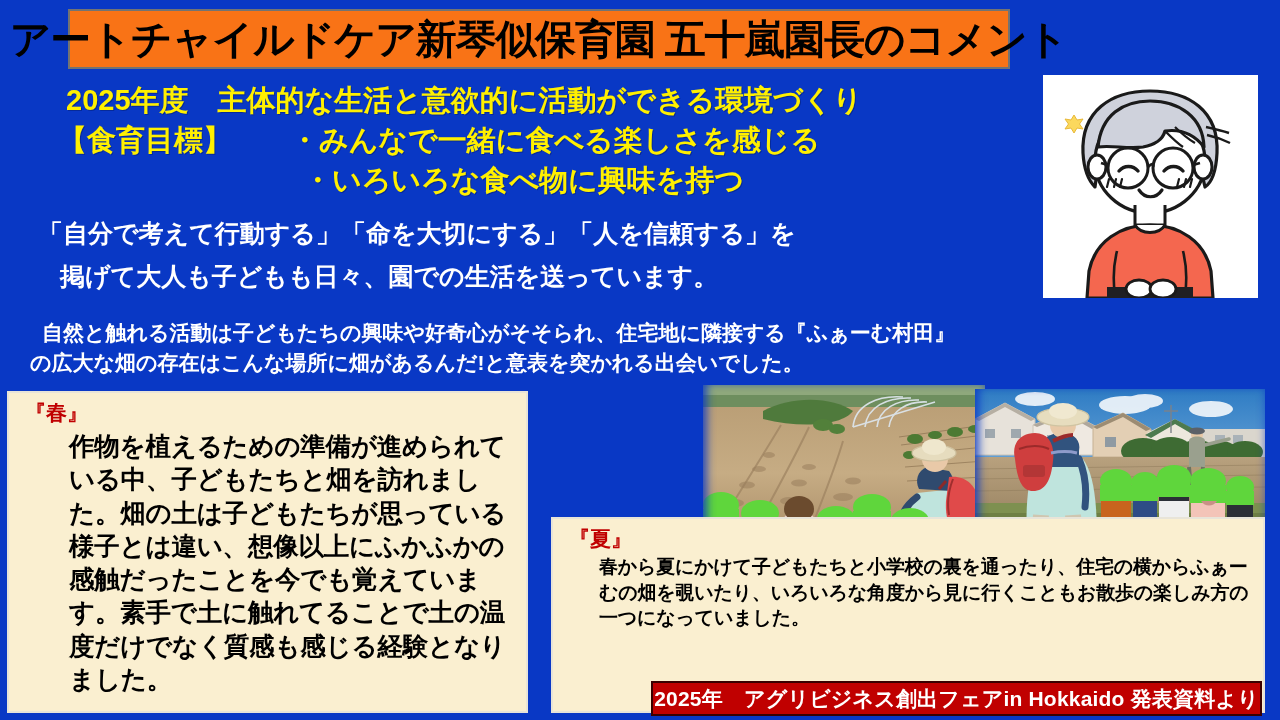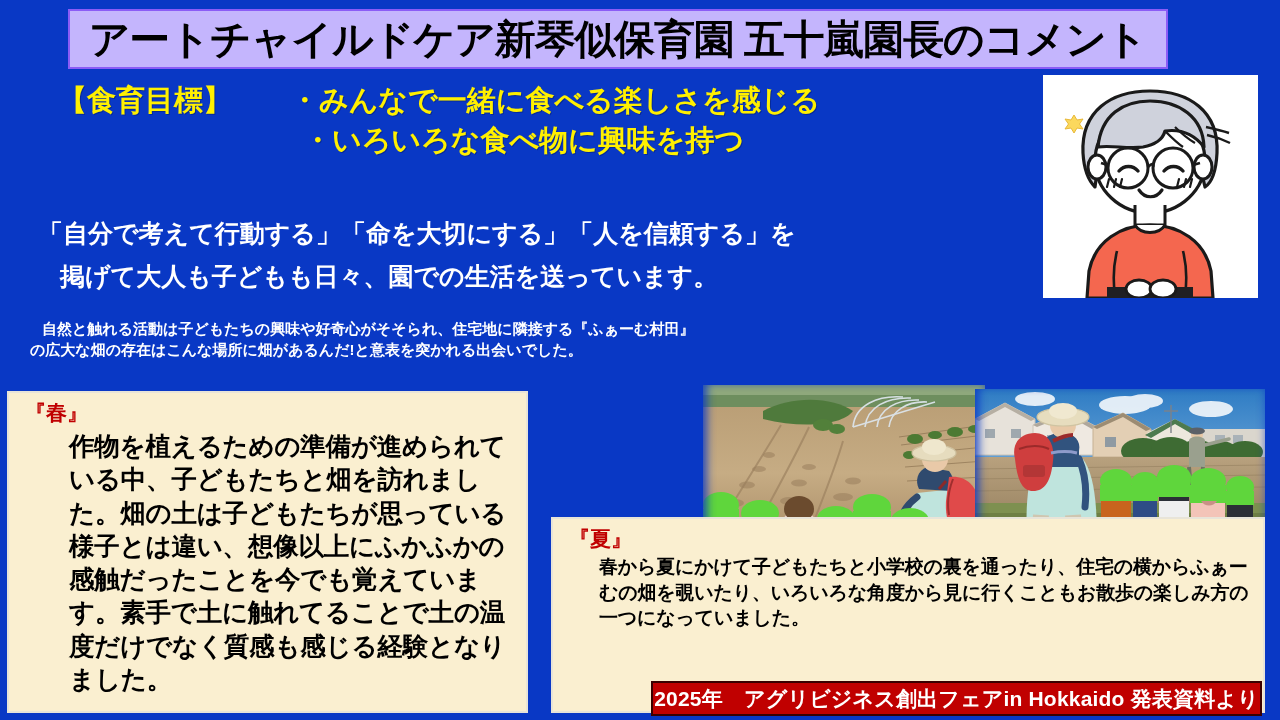--- a/index.html
+++ b/index.html
@@ -14,24 +14,24 @@
     background: #0938C5;
     overflow: hidden;
     font-family: "Liberation Sans", "DejaVu Sans", sans-serif;
   }
 
   
   #title-bar {
     position: absolute;
     left: 68px;
     top: 9px;
-    width: 1100px;
+    width: 942px;
     height: 60px;
-    background: #c4b5fd;
-    border: 2px solid #8b5cf6;
+    background: #f97316;
+    border: 2px solid #737373;
     box-sizing: border-box;
     display: flex;
     align-items: center;
     justify-content: center;
   }
   #title-text {
     font-size: 40px;
     font-weight: bold;
     color: #000000;
     letter-spacing: -1px;
@@ -69,21 +69,21 @@
   }
   .white-line { white-space: nowrap; }
   .white-line.w2 { padding-left: 22px; }
 
   #nature-block {
     position: absolute;
     left: 30px;
     top: 318px;
     width: 1245px;
     color: #FFFFFF;
-    font-size: 15px;
+    font-size: 21px;
     font-weight: 600;
     line-height: 1.42;
   }
   .nature-line { white-space: nowrap; }
   .nature-line.n1 { padding-left: 12px; }
 
   
   #principal-illustration {
     position: absolute;
     left: 1043px;
@@ -193,20 +193,21 @@
 </head>
 <body>
 
 <div id="slide">
 
   <div id="title-bar">
     <span id="title-text">アートチャイルドケア新琴似保育園 五十嵐園長のコメント</span>
   </div>
 
   <div id="heading-block">
+    <div class="head-line l1">2025年度　主体的な生活と意欲的に活動ができる環境づくり</div>
     <div class="head-line l2">【食育目標】　　・みんなで一緒に食べる楽しさを感じる</div>
     <div class="head-line l3">・いろいろな食べ物に興味を持つ</div>
   </div>
 
   <div id="white-block">
     <div class="white-line w1">「自分で考えて行動する」「命を大切にする」「人を信頼する」を</div>
     <div class="white-line w2">掲げて大人も子どもも日々、園での生活を送っています。</div>
   </div>
 
   <div id="nature-block">

